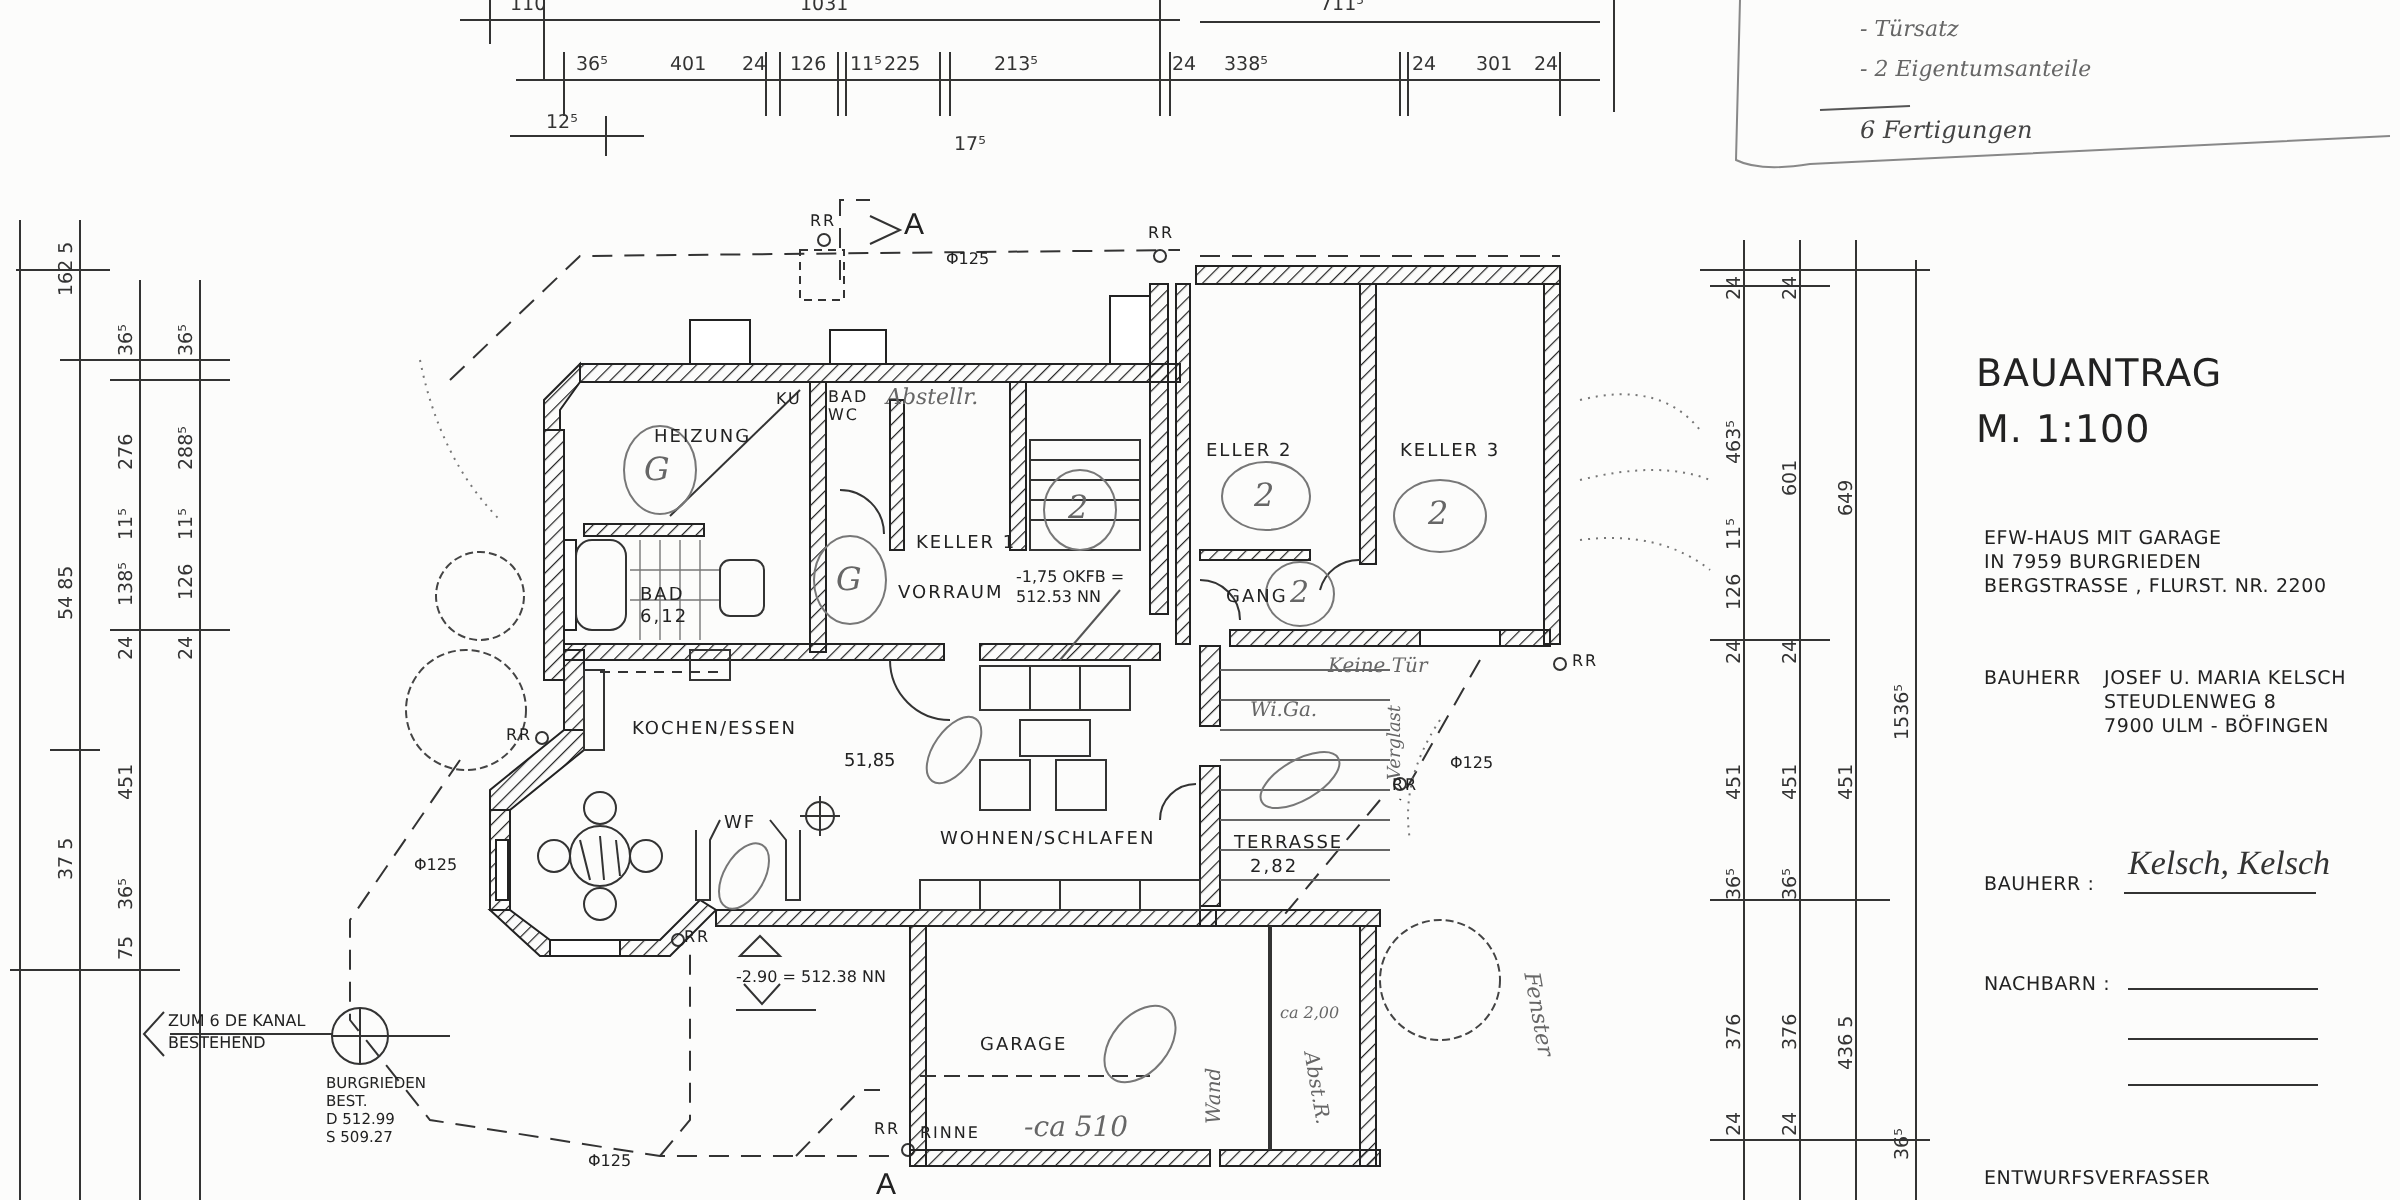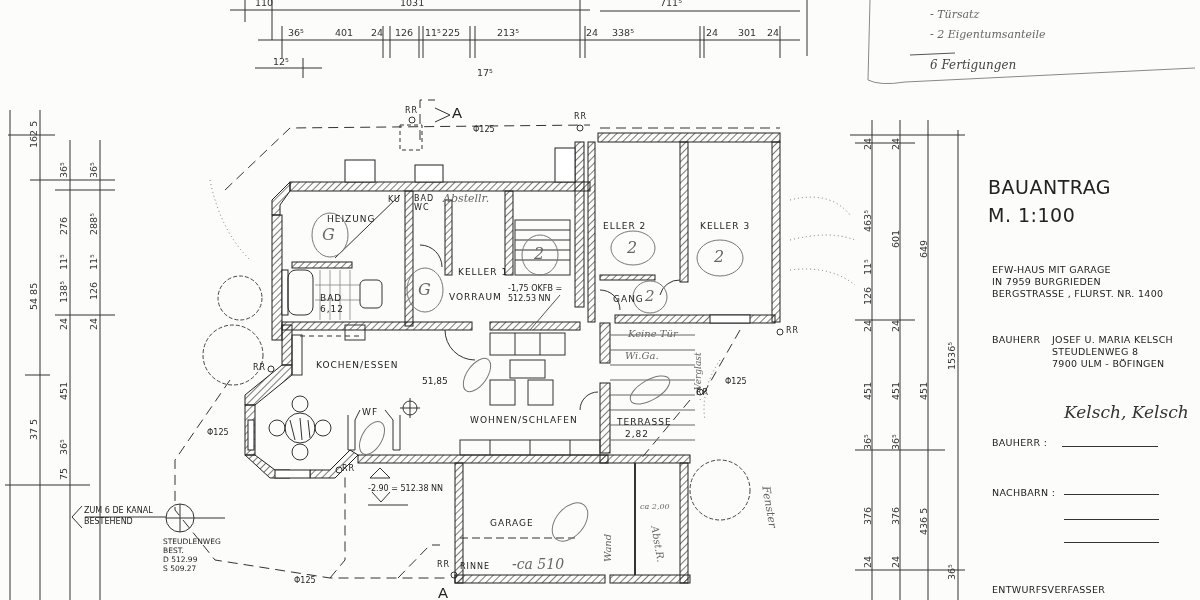--- a/index.html
+++ b/index.html
@@ -257,29 +257,29 @@
     <ellipse cx="650" cy="390" rx="10" ry="22" transform="rotate(60 650 390)"></ellipse>
     <ellipse cx="570" cy="522" rx="14" ry="22" transform="rotate(40 570 522)"></ellipse>
   </g>
 </svg>
 
 <div class="t title" style="left:988px;top:176px;text-align:right;">BAUANTRAG</div>
 <div class="t title" style="left:988px;top:204px;">M. 1:100</div>
 
 <div class="t small" style="left:992px;top:264px;">EFW-HAUS MIT GARAGE</div>
 <div class="t small" style="left:992px;top:276px;">IN 7959 BURGRIEDEN</div>
-<div class="t small" style="left:992px;top:288px;">BERGSTRASSE , FLURST. NR. 1400</div>
+<div class="t small" style="left:992px;top:288px;">BERGSTRASSE , FLURST. NR. 2200</div>
 
 <div class="t small" style="left:992px;top:334px;">BAUHERR</div>
 <div class="t small" style="left:1052px;top:334px;">JOSEF U. MARIA KELSCH</div>
 <div class="t small" style="left:1052px;top:346px;">STEUDLENWEG 8</div>
 <div class="t small" style="left:1052px;top:358px;">7900 ULM - BÖFINGEN</div>
 
 <div class="t small" style="left:992px;top:437px;">BAUHERR :</div>
-<div class="t sig" style="left:1064px;top:402px;">Kelsch, Kelsch</div>
+<div class="t sig" style="left:1064px;top:422px;font-family:Liberation Serif, serif;">Kelsch, Kelsch</div>
 <div class="line" style="left:1062px;top:446px;width:96px;"></div>
 
 <div class="t small" style="left:992px;top:487px;">NACHBARN :</div>
 <div class="line" style="left:1064px;top:494px;width:95px;"></div>
 <div class="line" style="left:1064px;top:519px;width:95px;"></div>
 <div class="line" style="left:1064px;top:542px;width:95px;"></div>
 
 <div class="t small" style="left:992px;top:584px;">ENTWURFSVERFASSER</div>
 
 <div class="t hand" style="left:930px;top:8px;font-size:11px;">- Türsatz</div>
@@ -315,27 +315,27 @@
 <div class="t lbl" style="left:437px;top:560px;font-size:8px;">RR</div>
 <div class="t lbl" style="left:473px;top:125px;font-size:8px;letter-spacing:0;">Φ125</div>
 <div class="t lbl" style="left:207px;top:428px;font-size:8px;letter-spacing:0;">Φ125</div>
 <div class="t lbl" style="left:294px;top:576px;font-size:8px;letter-spacing:0;">Φ125</div>
 <div class="t lbl" style="left:725px;top:377px;font-size:8px;letter-spacing:0;">Φ125</div>
 <div class="t lbl" style="left:508px;top:284px;font-size:8px;letter-spacing:0;width:70px;white-space:normal;line-height:10px;">-1,75 OKFB = 512.53 NN</div>
 <div class="t lbl" style="left:368px;top:484px;font-size:8px;letter-spacing:0;">-2.90 = 512.38 NN</div>
 <div class="t lbl" style="left:460px;top:530px;font-size:8px;margin-top:32px;">RINNE</div>
 <div class="t lbl" style="left:84px;top:506px;font-size:8px;letter-spacing:0;">ZUM 6 DE KANAL</div>
 <div class="t lbl" style="left:84px;top:517px;font-size:8px;letter-spacing:0;">BESTEHEND</div>
-<div class="t lbl" style="left:163px;top:537px;font-size:7.5px;letter-spacing:0;">STEUDLENWEG</div>
+<div class="t lbl" style="left:163px;top:537px;font-size:7.5px;letter-spacing:0;">BURGRIEDEN</div>
 <div class="t lbl" style="left:163px;top:546px;font-size:7.5px;letter-spacing:0;">BEST.</div>
 <div class="t lbl" style="left:163px;top:555px;font-size:7.5px;letter-spacing:0;">D 512.99</div>
 <div class="t lbl" style="left:163px;top:564px;font-size:7.5px;letter-spacing:0;">S 509.27</div>
 
 <div class="t hand" style="left:443px;top:192px;font-size:11px;">Abstellr.</div>
-<div class="t hand" style="left:628px;top:328px;font-size:10px;">Keine Tür</div>
+<div class="t hand" style="left:664px;top:328px;font-size:10px;">Keine Tür</div>
 <div class="t hand" style="left:625px;top:350px;font-size:10px;">Wi.Ga.</div>
 <div class="t hand vdim" style="left:693px;top:390px;font-size:9px;">Verglast</div>
 <div class="t hand" style="left:772px;top:485px;font-size:11px;transform:rotate(80deg);transform-origin:left top;">Fenster</div>
 <div class="t hand vdim" style="left:602px;top:562px;font-size:10px;">Wand</div>
 <div class="t hand" style="left:660px;top:525px;font-size:10px;transform:rotate(80deg);transform-origin:left top;">Abst.R.</div>
 <div class="t hand" style="left:640px;top:502px;font-size:8px;">ca 2,00</div>
 <div class="t hand" style="left:512px;top:556px;font-size:14px;">-ca 510</div>
 <div class="t hand" style="left:322px;top:225px;font-size:16px;">G</div>
 <div class="t hand" style="left:418px;top:280px;font-size:16px;">G</div>
 <div class="t hand" style="left:534px;top:244px;font-size:16px;">2</div>

